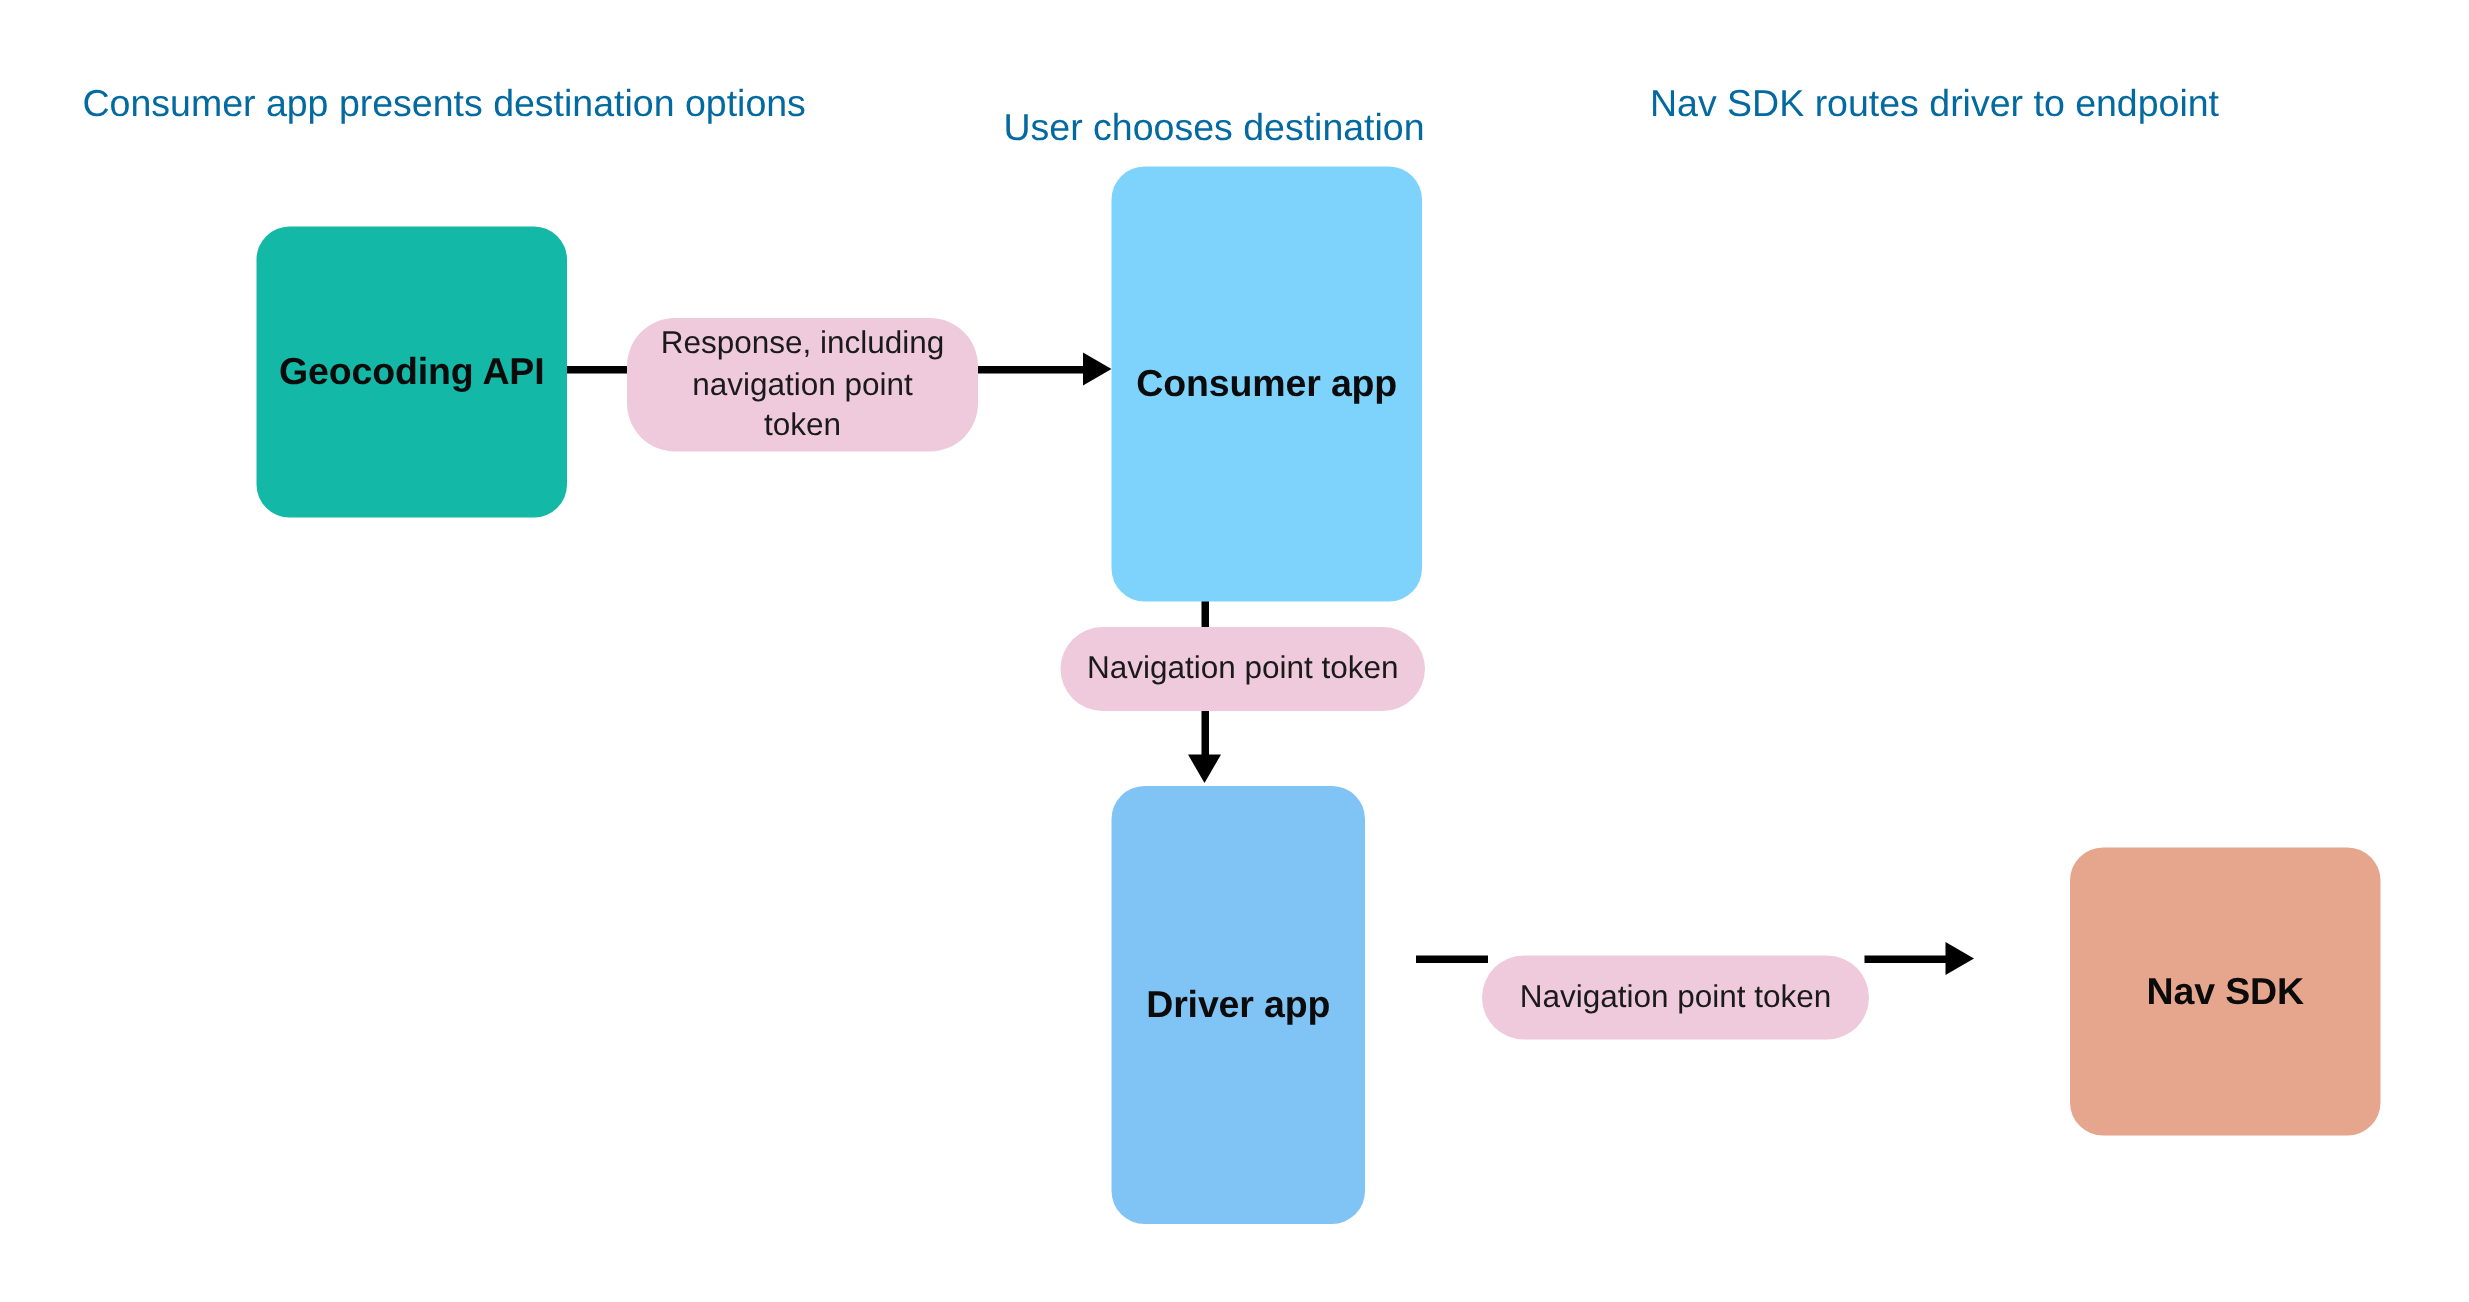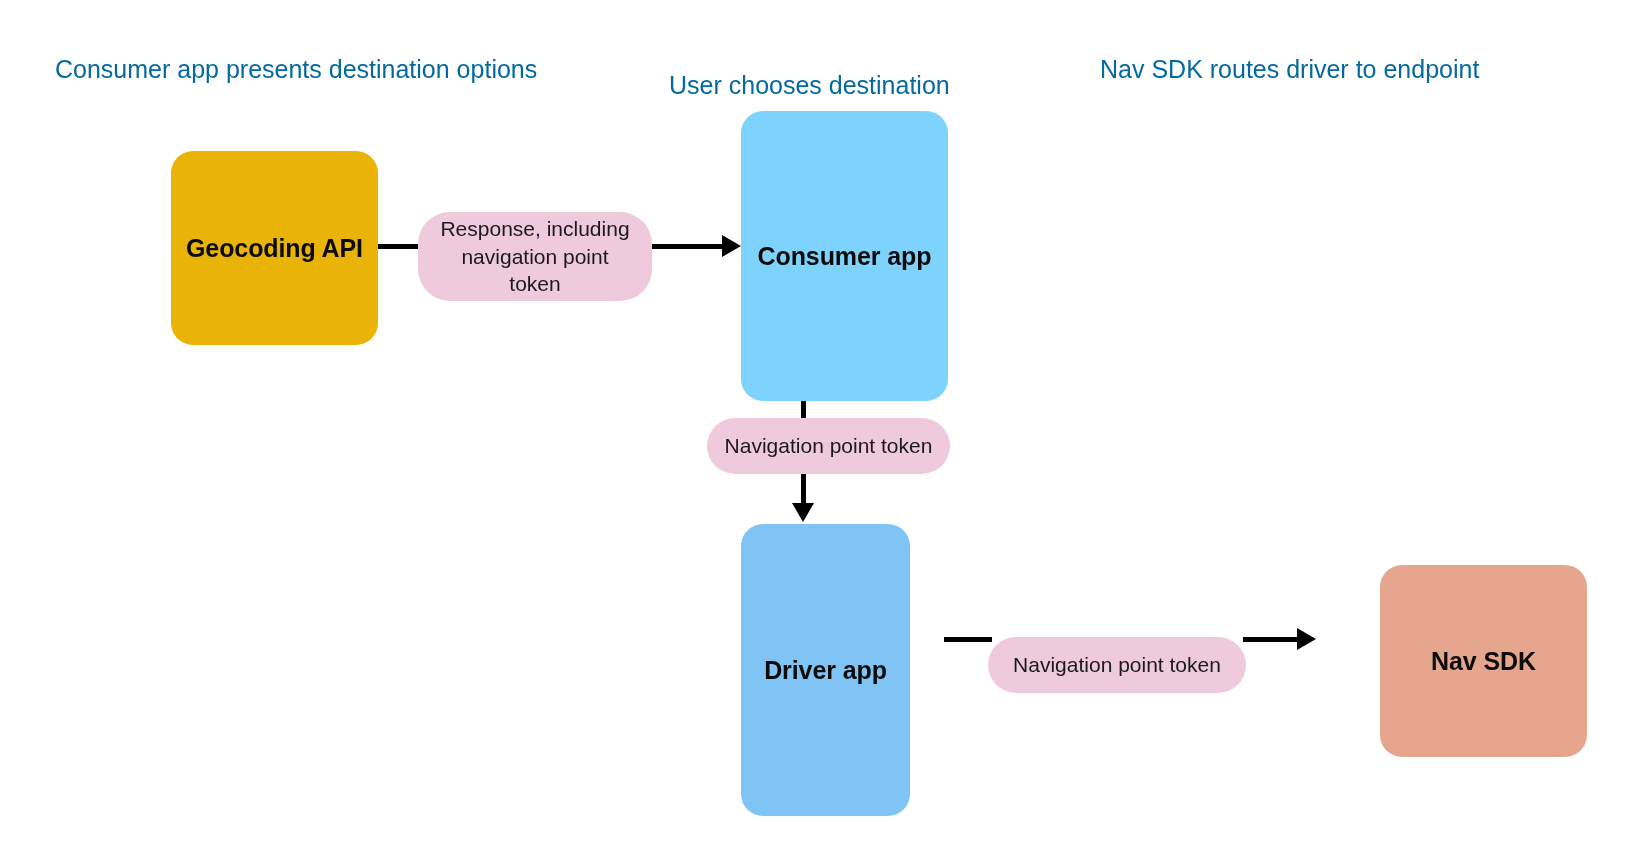--- a/index.html
+++ b/index.html
@@ -48,21 +48,21 @@
     font-size: 25px;
     font-weight: 700;
     color: #0b0b0b;
     text-align: center;
     white-space: nowrap;
     letter-spacing: -0.1px;
   }
 
   #node-geocoding-api {
     left: 171px; top: 151px; width: 207px; height: 194px;
-    background: #eab308;
+    background: #14b8a6;
   }
   #node-consumer-app {
     left: 741px; top: 111px; width: 207px; height: 290px;
     background: #7dd3fc;
   }
   #node-driver-app {
     left: 741px; top: 524px; width: 169px; height: 292px;
     background: #80c4f5;
   }
   #node-nav-sdk {

